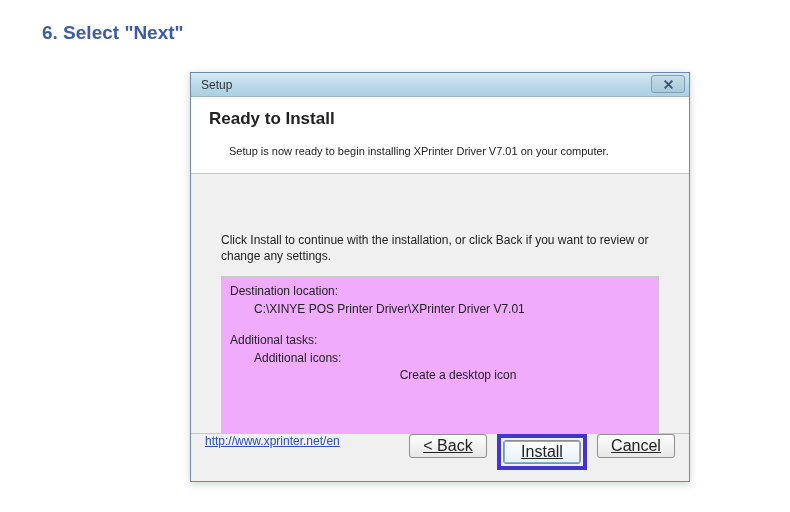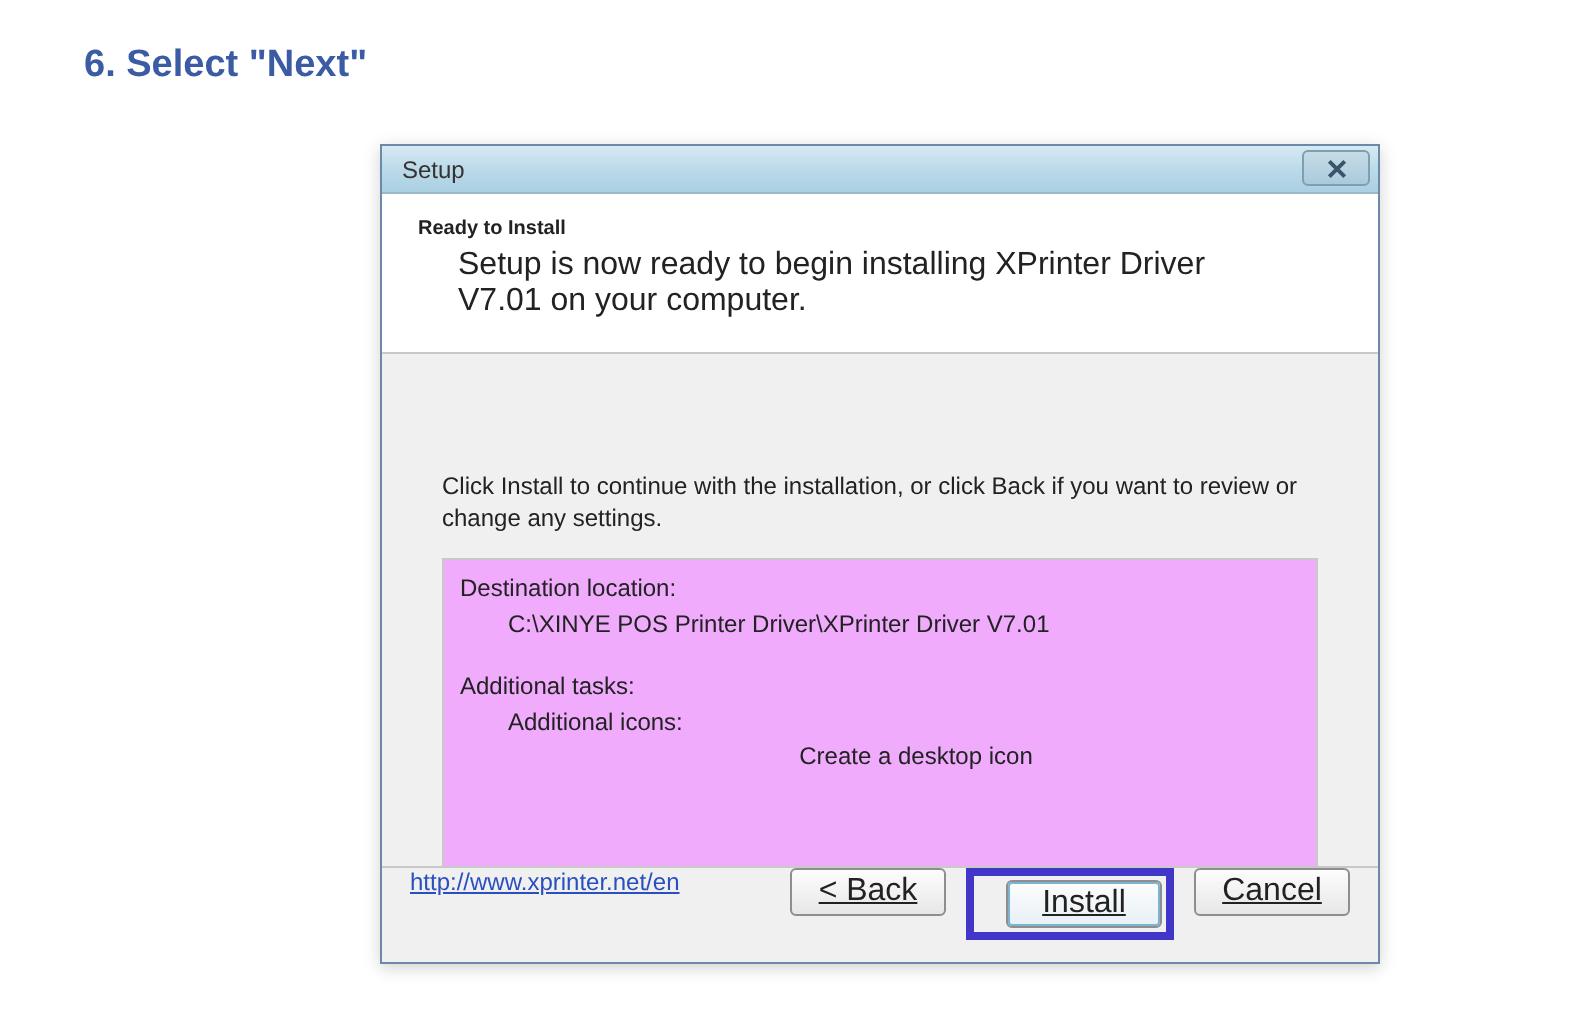--- a/index.html
+++ b/index.html
@@ -56,26 +56,26 @@
       cursor: pointer;
     }
     .close-btn svg { width: 11px; height: 11px; }
     .header-panel {
       background: #ffffff;
       border-bottom: 1px solid #c8c8c8;
       padding: 12px 44px 16px 18px;
     }
     .header-title {
       font-weight: bold;
-      font-size: 10px;
-      color: #222;
-      margin-bottom: 4px;
+      font-size: 17px;
+      color: #222;
+      margin-bottom: 16px;
     }
     .header-subtitle {
-      font-size: 16px;
+      font-size: 11px;
       color: #222;
       padding-left: 20px;
     }
     .body-panel {
       padding: 18px 30px 8px 30px;
     }
     .body-text {
       font-size: 12px;
       color: #222;
       margin-bottom: 12px;
@@ -147,21 +147,21 @@
       align-items: center;
       justify-content: center;
       text-decoration: underline;
     }
     .btn-highlight-wrap {
       border: 4px solid #4236c9;
       padding: 2px;
       margin-left: 10px;
       display: inline-flex;
     }
-    .btn-highlight-wrap .btn { margin-left: 14px; }
+    .btn-highlight-wrap .btn { margin-left: 0; }
     .btn-default {
       background: linear-gradient(to bottom, #fdfdfd 0%, #e7f0f6 100%);
       outline: 1px solid #7bb3d3;
       outline-offset: -2px;
     }
   </style>
 </head>
 <body>
 
 <div class="instruction">6. Select "Next"</div>

